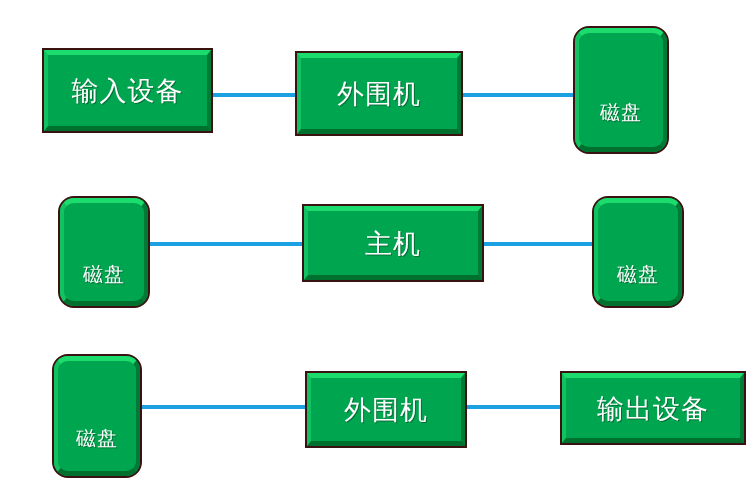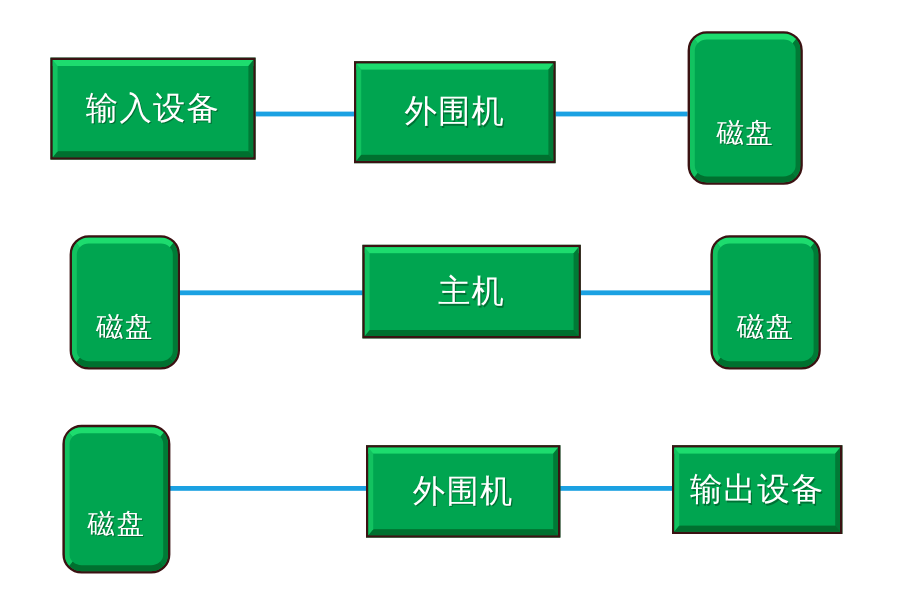--- a/index.html
+++ b/index.html
@@ -77,21 +77,21 @@
     z-index: 3;
     color: #ffffff;
     font-family: "DejaVu Serif", "Liberation Serif", serif;
     font-weight: 400;
     letter-spacing: 1px;
     text-shadow: 1px 1px 0 rgba(0,70,30,0.55);
   }
 
   
   .node.big .node-label   { font-size: 27px; }
-  .node.small .node-label { font-size: 23px; margin-top: 43px; }
+  .node.small .node-label { font-size: 20px; margin-top: 43px; }
 </style>
 </head>
 <body>
 
 <div id="diagram">
 
   <div class="connector" style="left:213px; top:93px; width:82px;"></div>
 
   <div class="connector" style="left:463px; top:93px; width:110px;"></div>
 
@@ -128,17 +128,17 @@
   <div class="connector" style="left:466px; top:405px; width:99px;"></div>
 
   <div class="node rounded small" style="left:52px; top:354px; width:90px; height:124px;">
     <span class="node-label">磁盘</span>
   </div>
 
   <div class="node rect big" style="left:305px; top:371px; width:162px; height:77px;">
     <span class="node-label">外围机</span>
   </div>
 
-  <div class="node rect big" style="left:560px; top:371px; width:142px; height:74px;">
+  <div class="node rect big" style="left:560px; top:371px; width:186px; height:74px;">
     <span class="node-label">输出设备</span>
   </div>
 
 </div>
 
 </body></html>

